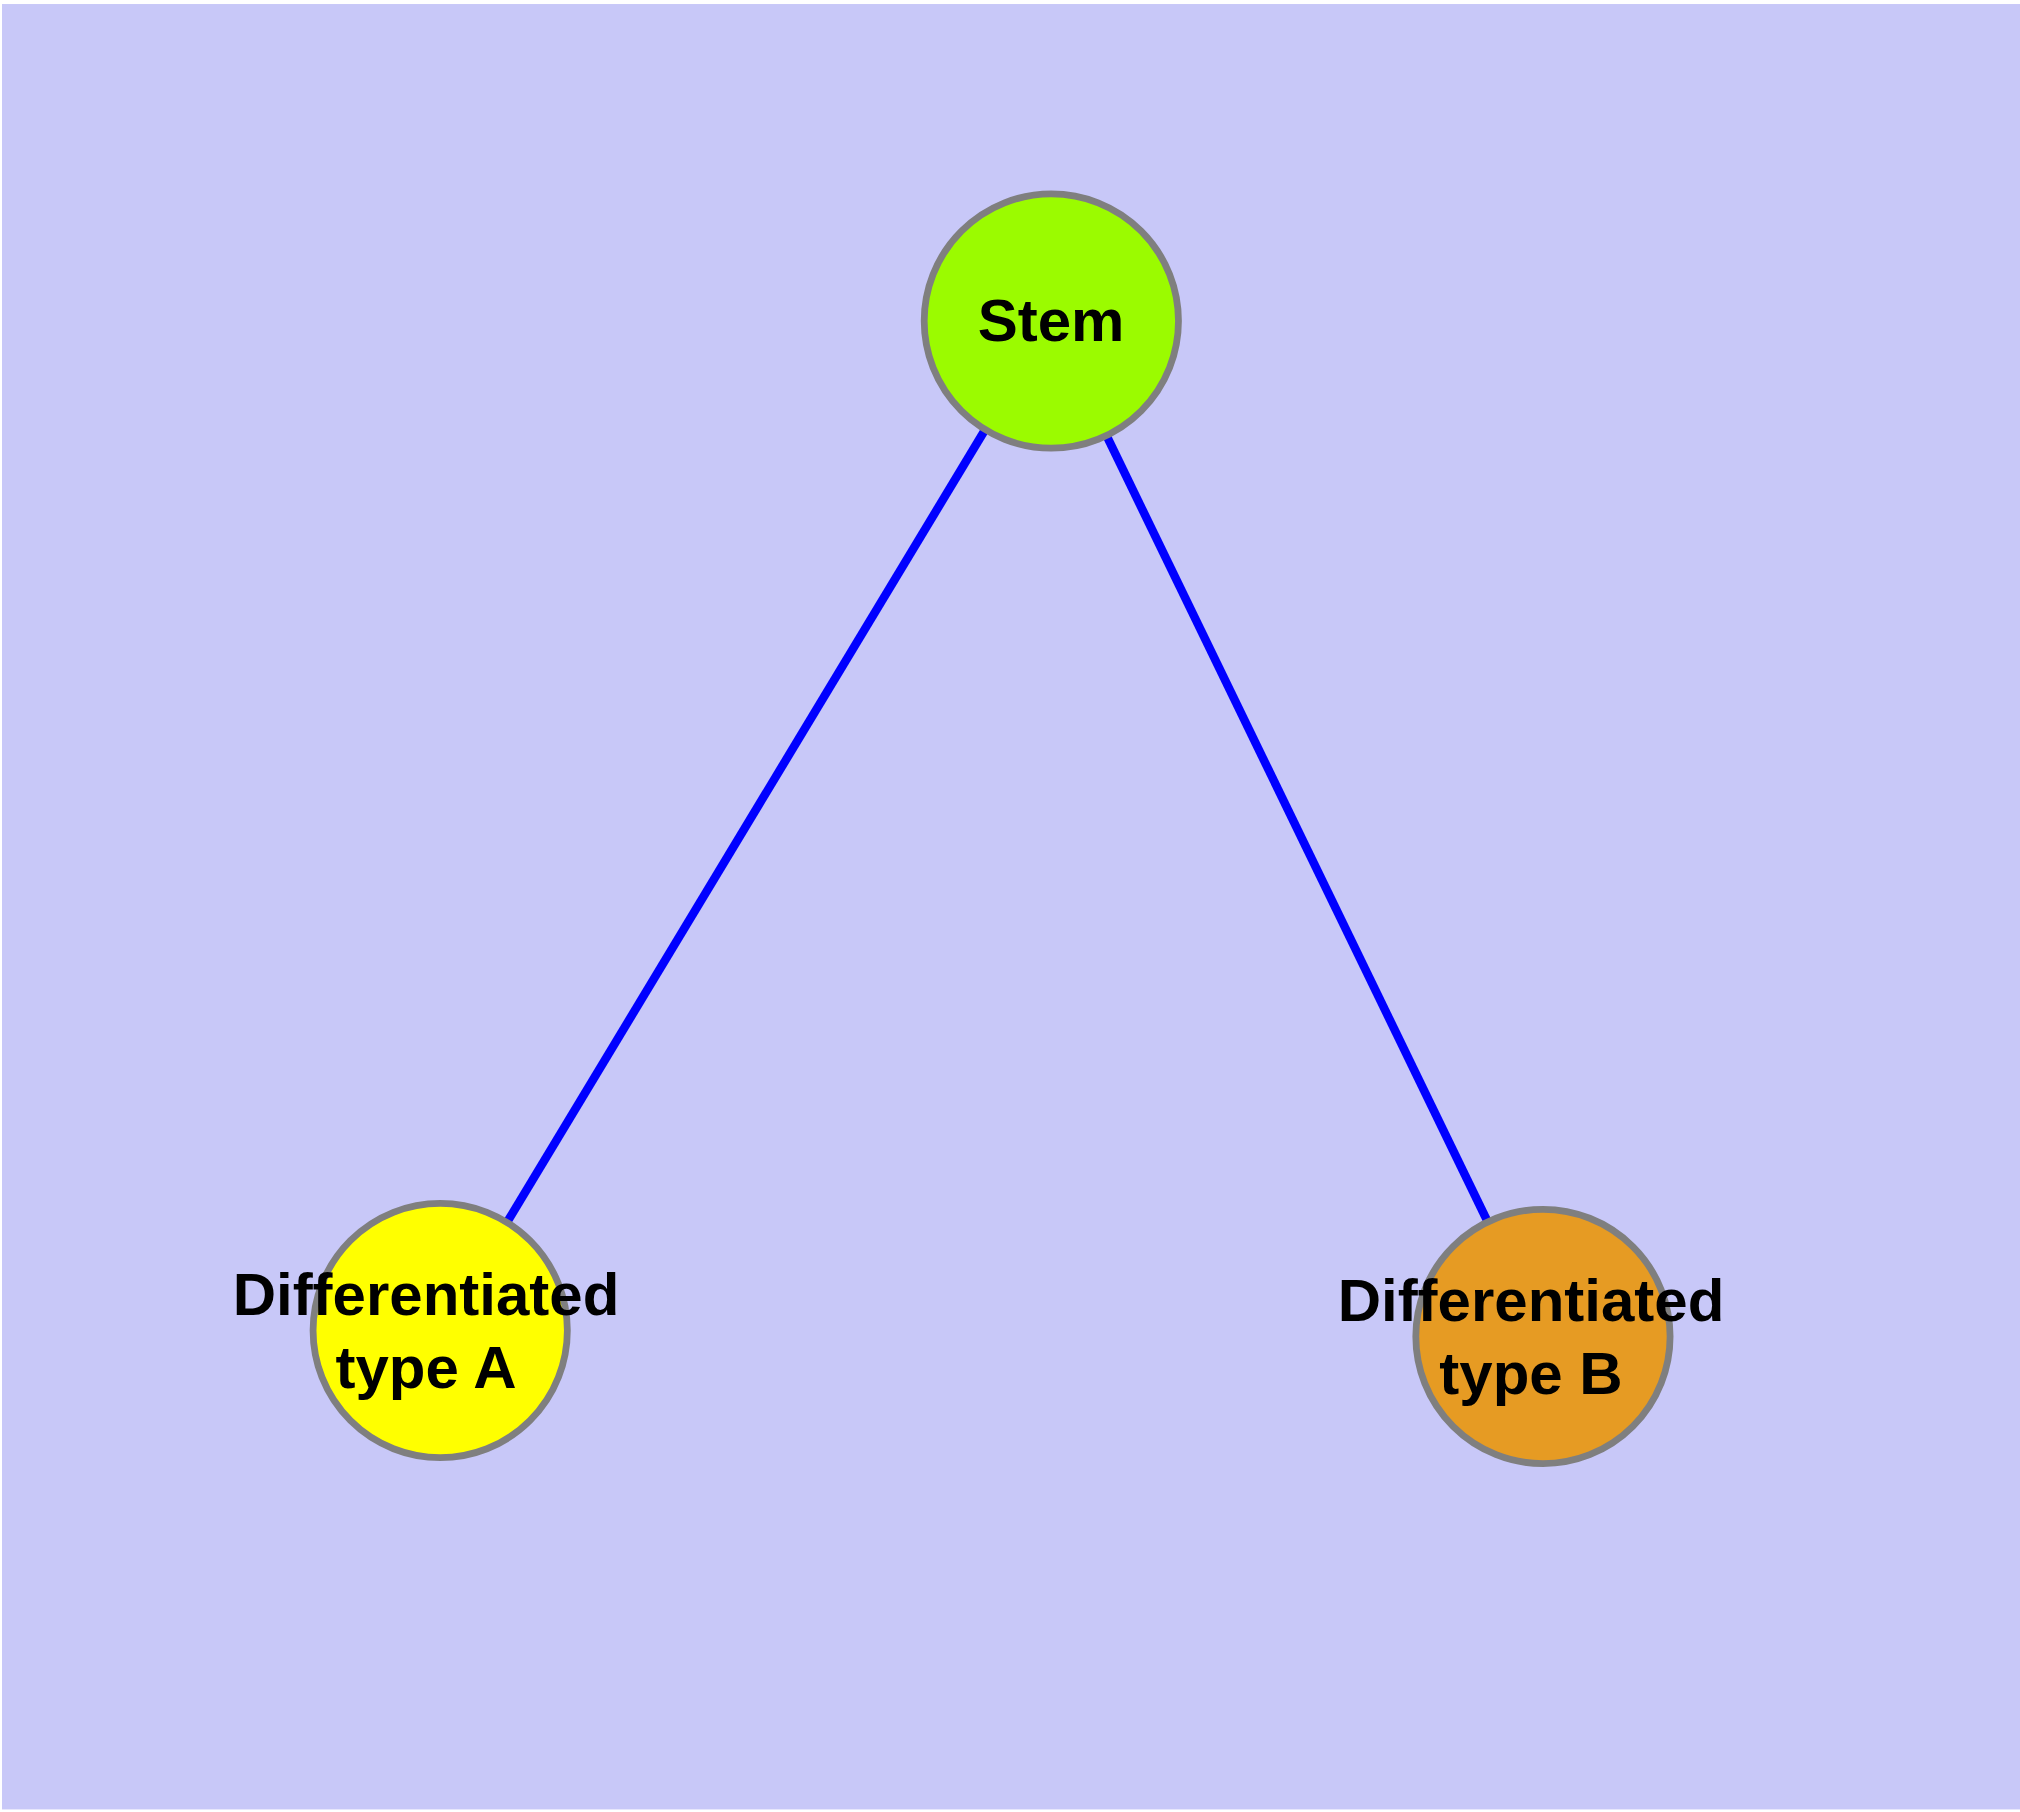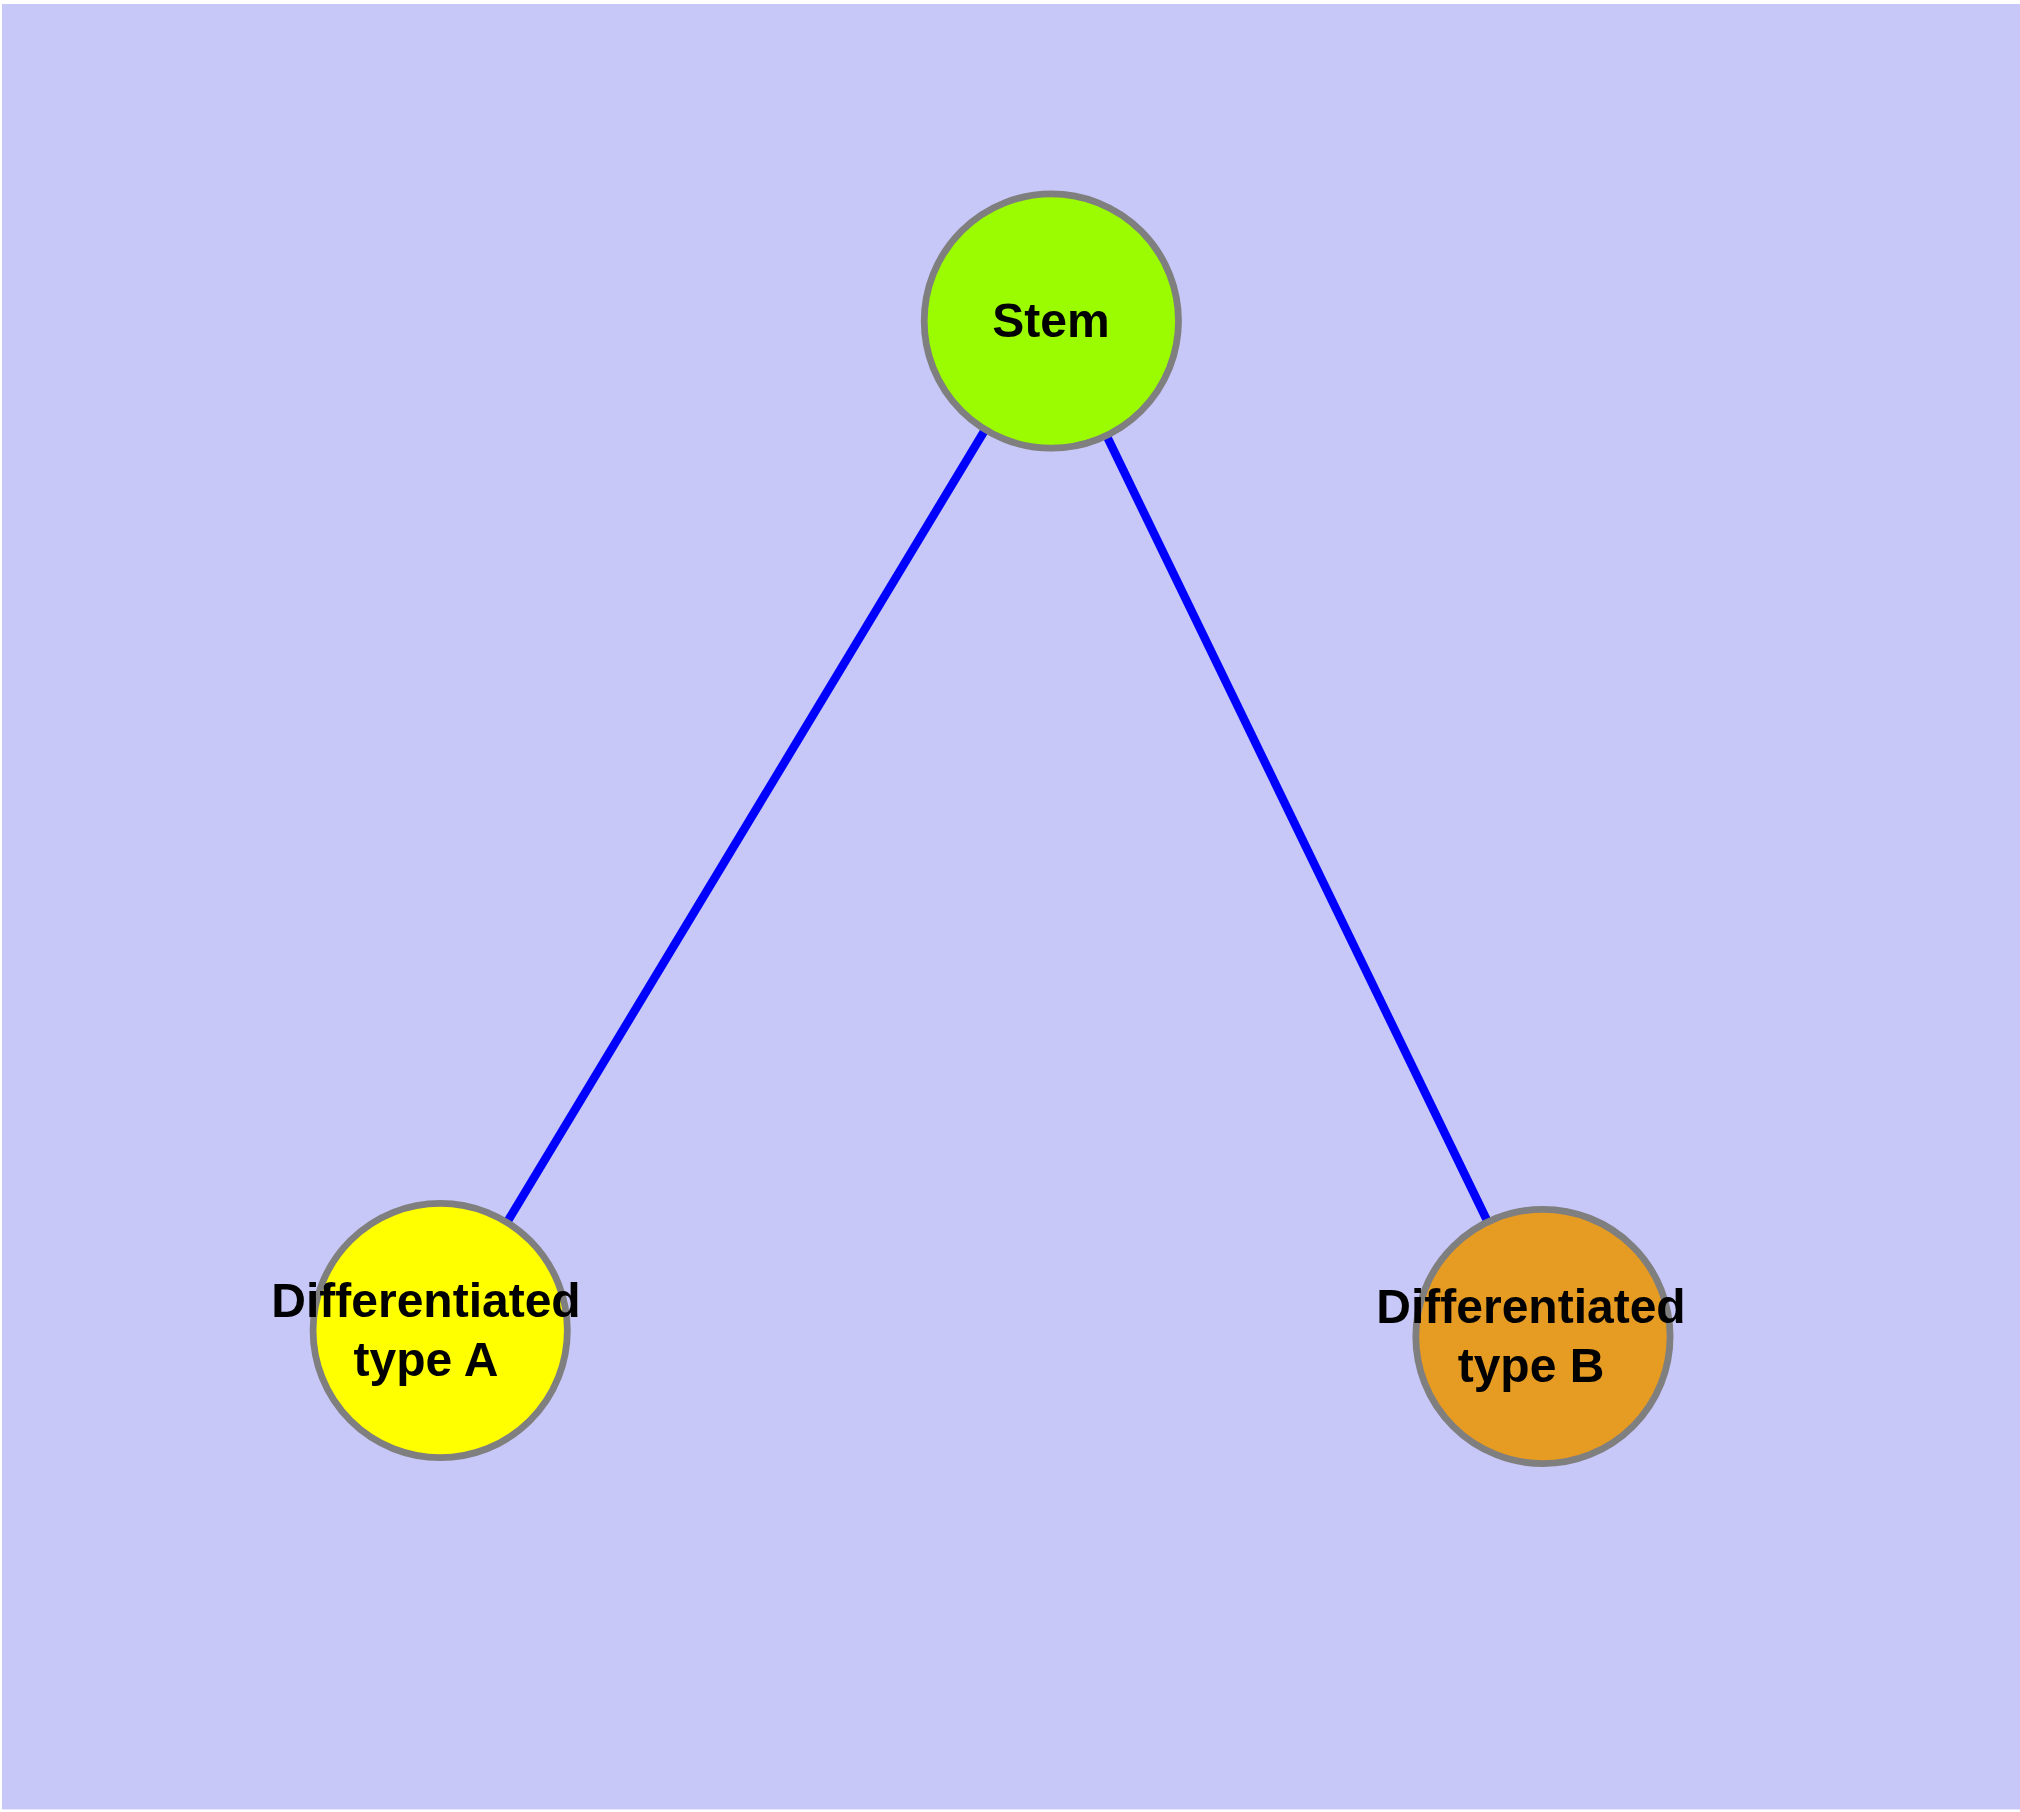--- a/index.html
+++ b/index.html
@@ -19,21 +19,21 @@
   .graph-svg {
     position: absolute;
     left: 1.7px;
     top: 4.2px;
     display: block;
   }
   .node-label {
     position: absolute;
     transform: translate(-50%, -50%);
     font-weight: bold;
-    font-size: 48px;
+    font-size: 60px;
     line-height: 1.22;
     color: #000000;
     text-align: center;
     white-space: pre-line;
     letter-spacing: 0px;
   }
 </style>
 </head>
 <body>
 

